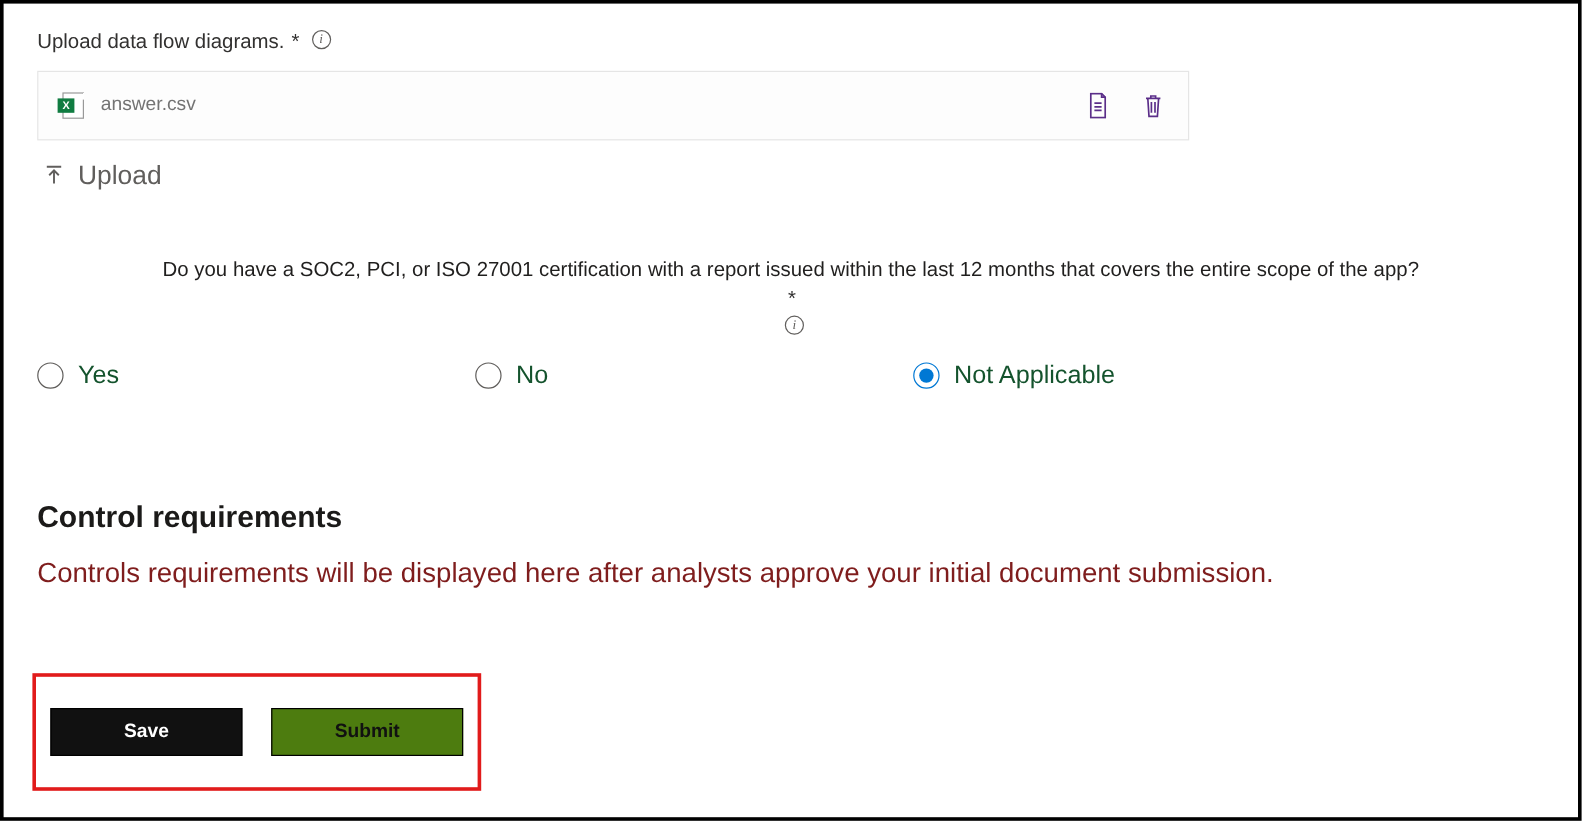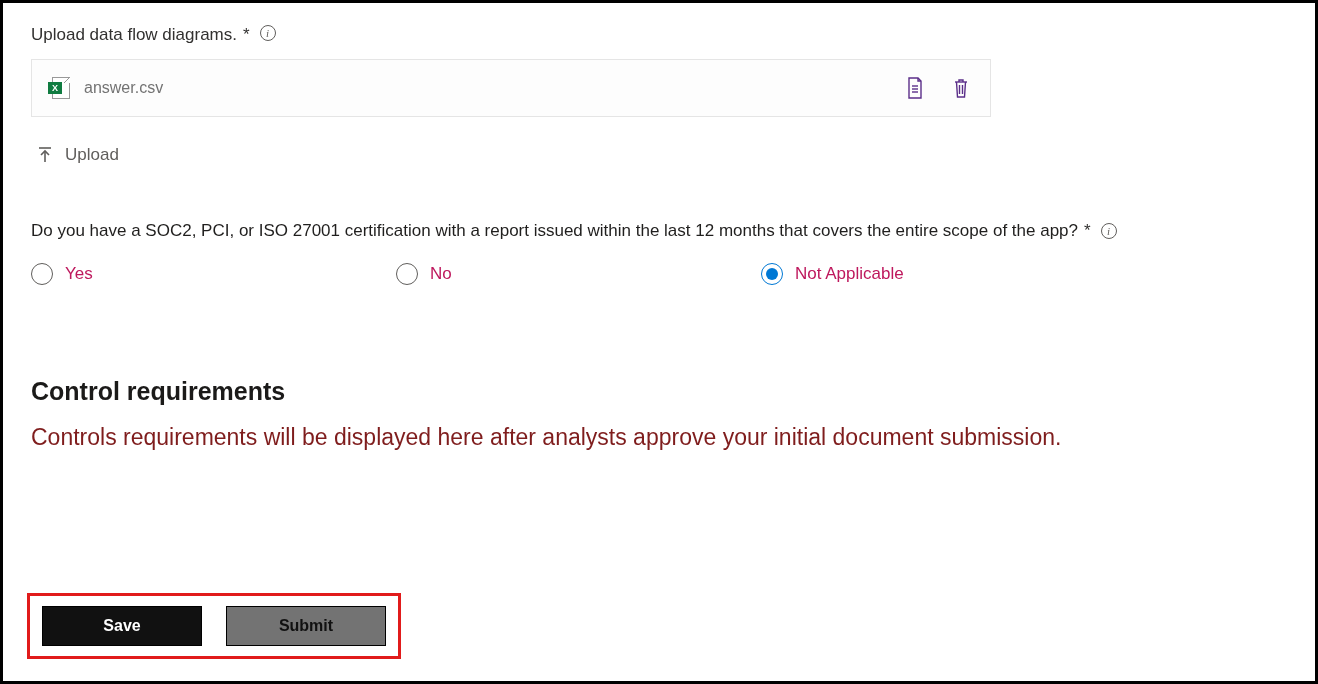--- a/index.html
+++ b/index.html
@@ -79,51 +79,52 @@
     .file-name { font-size: 16px; color: #737373; flex: 0 0 auto; }
     .file-spacer { flex: 1; }
     .doc-icon, .trash-icon {
       width: 18px; height: 22px;
       display: inline-flex; align-items: center; justify-content: center;
       color: #5b2e89;
       cursor: pointer;
     }
     .doc-icon { margin-right: 14px; }
     .upload-row {
-      margin-top: 24px;
+      margin-top: 12px;
       display: flex;
       align-items: center;
       gap: 12px;
       color: #605e5c;
-      font-size: 17px;
+      font-size: 22px;
       cursor: pointer;
       width: fit-content;
       padding: 4px 6px;
     }
     .upload-row svg { color: #605e5c; }
     .question-block { margin-top: 52px; }
     .question-label {
       font-size: 17px;
       color: #201f1e;
       display: flex;
       align-items: center;
       gap: 4px;
       flex-wrap: wrap;
+      flex-direction: column;
     }
     .radio-row {
       margin-top: 22px;
       display: flex;
       align-items: center;
     }
     .radio-opt {
       display: flex;
       align-items: center;
       gap: 12px;
-      font-size: 17px;
-      color: #be185d;
+      font-size: 21px;
+      color: #14532d;
       cursor: pointer;
       text-align: center;
     }
     .radio-opt:nth-child(1){ width: 365px; }
     .radio-opt:nth-child(2){ width: 365px; }
     .radio-circle {
       width: 22px; height: 22px;
       border: 1.5px solid #605e5c;
       border-radius: 50%;
       display: inline-flex; align-items: center; justify-content: center;
@@ -144,37 +145,37 @@
     .section-desc {
       margin-top: 18px;
       font-size: 23px;
       color: #7f1d1d;
     }
     .actions-highlight {
       position: absolute;
       left: 24px;
       bottom: 22px;
       border: 3px solid #e11b1b;
-      padding: 10px 12px;
+      padding: 26px 12px;
       display: flex;
       gap: 24px;
     }
     .btn {
       height: 40px;
       min-width: 160px;
       font-size: 16px;
       font-weight: 600;
       display: inline-flex;
       align-items: center;
       justify-content: center;
       cursor: pointer;
       border: 1.5px solid #000;
     }
     .btn-primary { background: #111; color: #fff; }
-    .btn-secondary { background: #737373; color: #111; }
+    .btn-secondary { background: #4d7c0f; color: #111; }
   </style>
 </head>
 <body>
 
 <div class="frame">
 
   <div class="field-label">
     <span>Upload data flow diagrams.</span>
     <span class="asterisk">*</span>
     <span class="info-icon">i</span>

